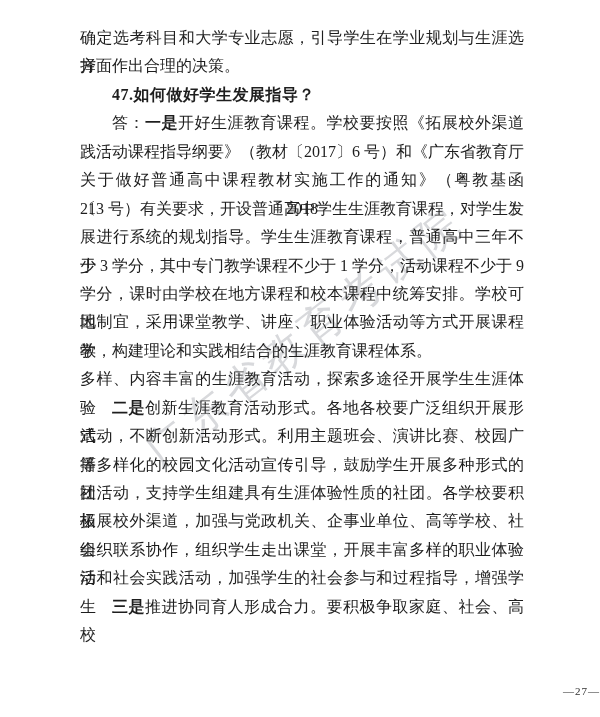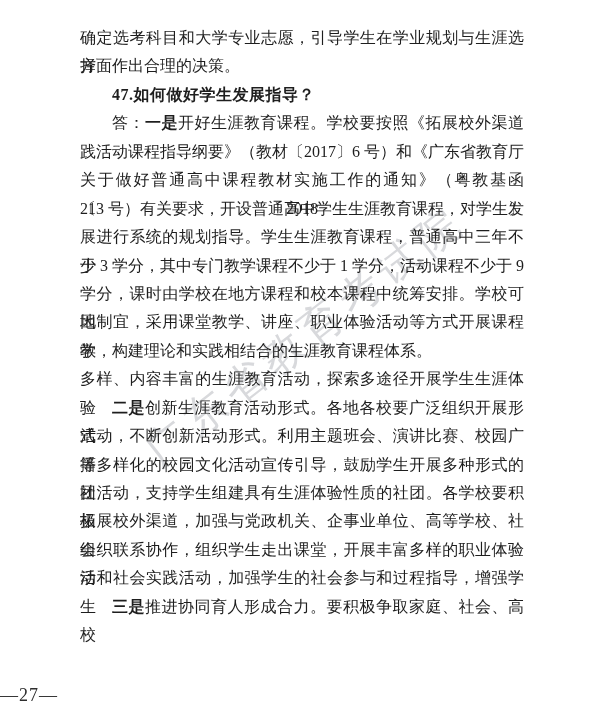--- a/index.html
+++ b/index.html
@@ -50,22 +50,22 @@
   .endl { text-align-last: left; }
   .indent { text-indent: 32px; font-family: Liberation Serif, serif; }
   .heading { font-weight: bold; letter-spacing: 0.5px; }
   .bold { font-weight: bold; }
   .footer {
     position: absolute;
     left: 0;
     right: 0;
     top: 685px;
     z-index: 1;
-    text-align: left;
-    font-size: 18px;
+    text-align: right;
+    font-size: 11px;
     color: #2e2e2e;
     letter-spacing: 1px;
   }
 </style>
 </head>
 <body>
 
 <div class="page">
   <div class="watermark">广东省教育考试院</div>
 

